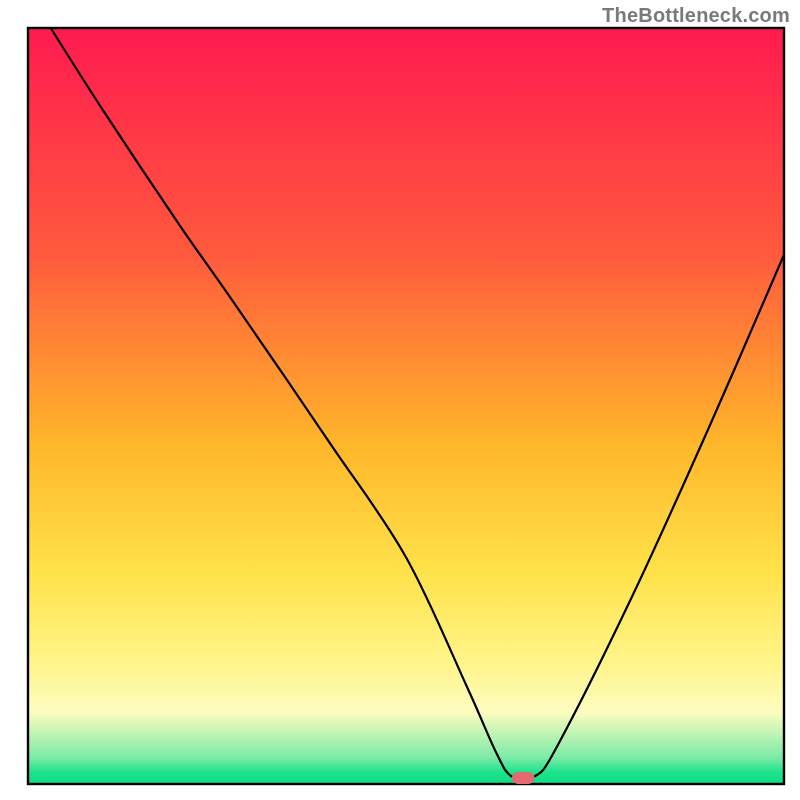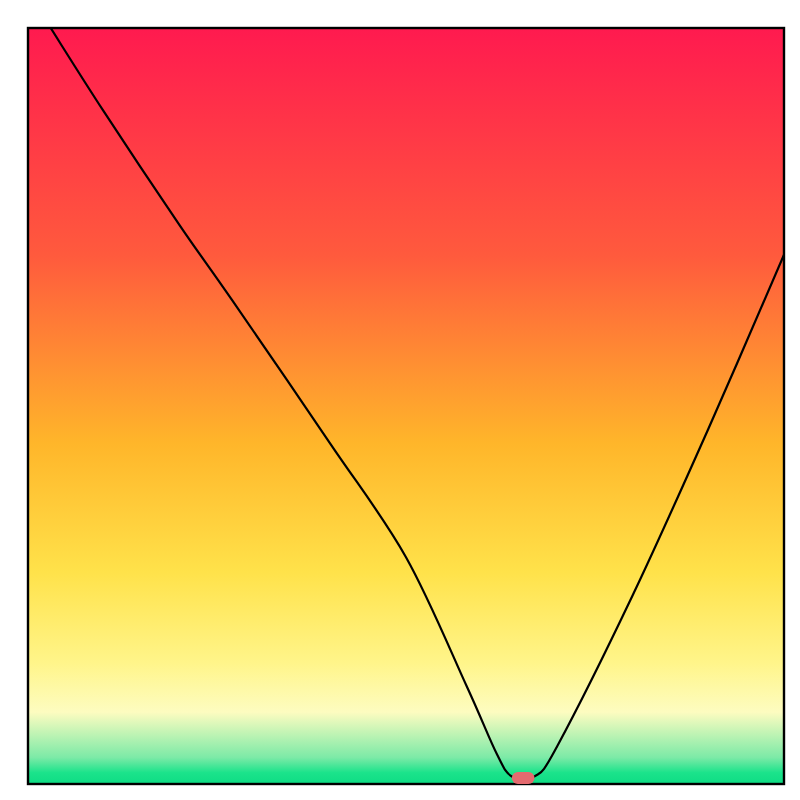--- a/index.html
+++ b/index.html
@@ -29,20 +29,21 @@
   svg.chart {
     position: absolute;
     top: 0;
     left: 0;
   }
 </style>
 </head>
 <body>
 
 <div class="page">
+  <div class="watermark">TheBottleneck.com</div>
 
   <svg class="chart" width="800" height="800" viewBox="0 0 800 800">
     <defs>
       <linearGradient id="bg-grad" x1="0" y1="0" x2="0" y2="1">
           <stop offset="0%" stop-color="#ff1a4f"></stop>
           <stop offset="30%" stop-color="#ff5a3d"></stop>
           <stop offset="55.00000000000001%" stop-color="#ffb62a"></stop>
           <stop offset="72%" stop-color="#ffe24a"></stop>
           <stop offset="84%" stop-color="#fff58a"></stop>
           <stop offset="90.5%" stop-color="#fdfcc0"></stop>

